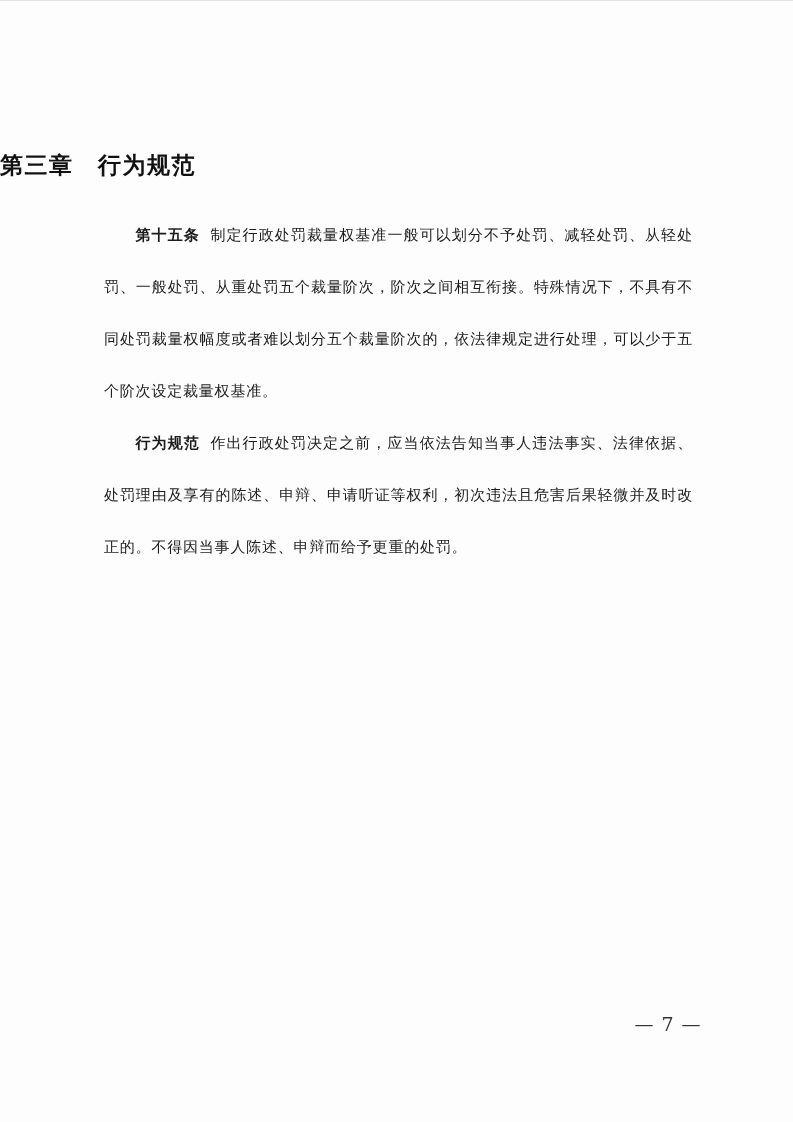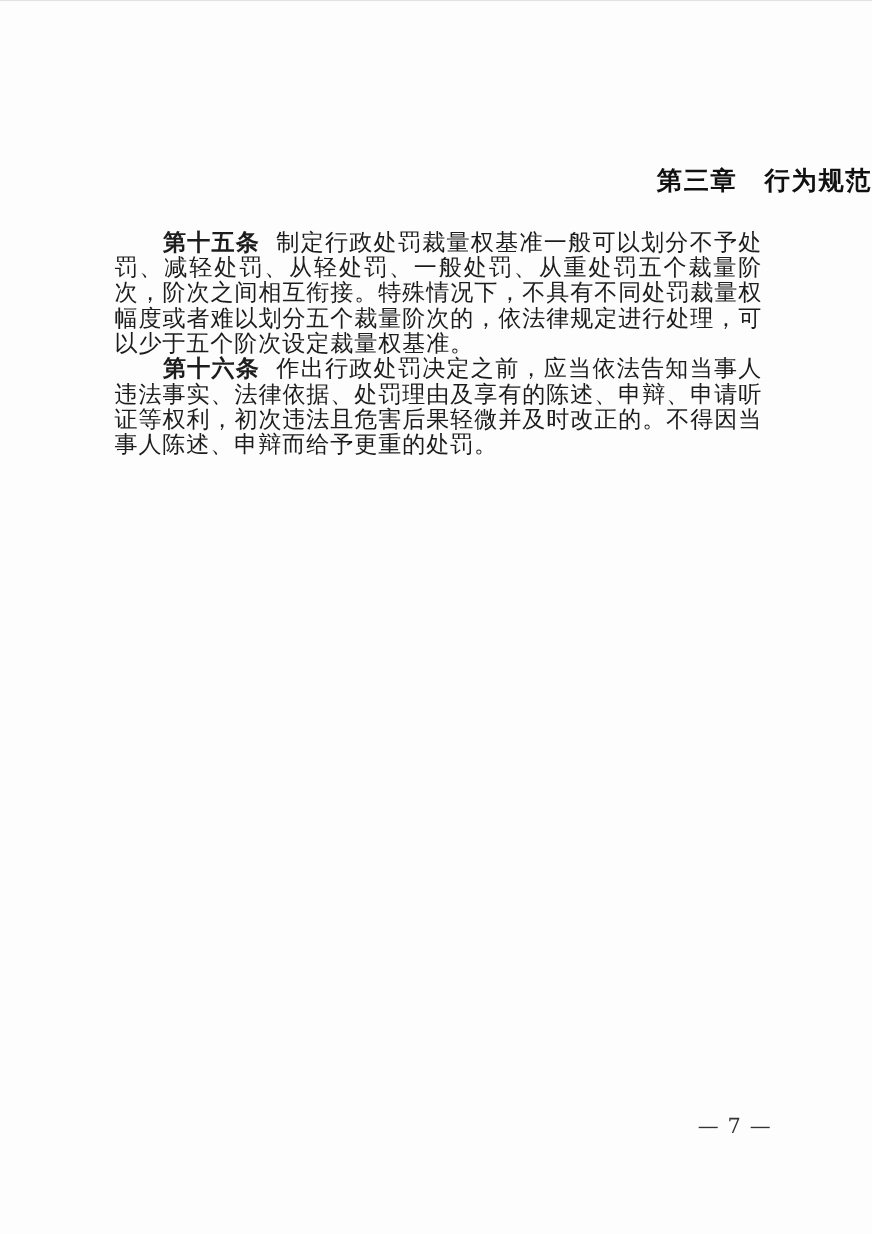--- a/index.html
+++ b/index.html
@@ -17,35 +17,35 @@
     overflow: hidden;
     box-sizing: border-box;
     border-top: 1px solid #e3e3e3;
   }
   .chapter-title {
     position: absolute;
     top: 150px;
     left: 0;
     width: 100%;
     margin: 0;
-    text-align: right;
+    text-align: left;
     font-family: "DejaVu Sans", sans-serif;
     font-weight: bold;
     font-size: 23px;
     line-height: 28px;
     letter-spacing: 1.5px;
     color: #111111;
   }
   .body-text {
     position: absolute;
     top: 208px;
     left: 104px;
     width: 589px;
-    font-size: 21px;
-    line-height: 23px;
+    font-size: 15px;
+    line-height: 52px;
     letter-spacing: 0.8px;
     text-align: justify;
     font-family: Liberation Serif, serif;
   }
   .para {
     margin: 0;
     padding: 0;
     text-indent: 2.1em;
     text-align: justify;
   }
@@ -69,20 +69,20 @@
 
 <div class="page">
 
   <h1 class="chapter-title">第三章　行为规范</h1>
 
   <div class="body-text">
 
     <p class="para"><strong class="lead">第十五条</strong><span class="para-text">制定行政处罚裁量权基准一般可以划分不予处罚、减轻处罚、从轻处罚、一般处罚、从重处罚五个裁量阶次，阶次之间相互衔接。特殊情况下，不具有不同处罚裁量权幅度或者难以划分五个裁量阶次的，依法律规定进行处理，可以少于五个阶次设定裁量权基准。</span></p>
 
 
-    <p class="para"><strong class="lead">第十六条</strong><span class="para-text">作出行政处罚决定之前，应当依法告知当事人违法事实、法律依据、处罚理由及享有的陈述、申辩、申请听证等权利，初次违法且危害后果轻微并及时改正的。不得因当事人陈述、申辩而给予更重的处罚。</span></p>
+    <p class="para"><strong class="lead">行为规范</strong><span class="para-text">作出行政处罚决定之前，应当依法告知当事人违法事实、法律依据、处罚理由及享有的陈述、申辩、申请听证等权利，初次违法且危害后果轻微并及时改正的。不得因当事人陈述、申辩而给予更重的处罚。</span></p>
 
 
   </div>
 
   <div class="page-number">— 7 —</div>
 
 </div>
 
 </body></html>

